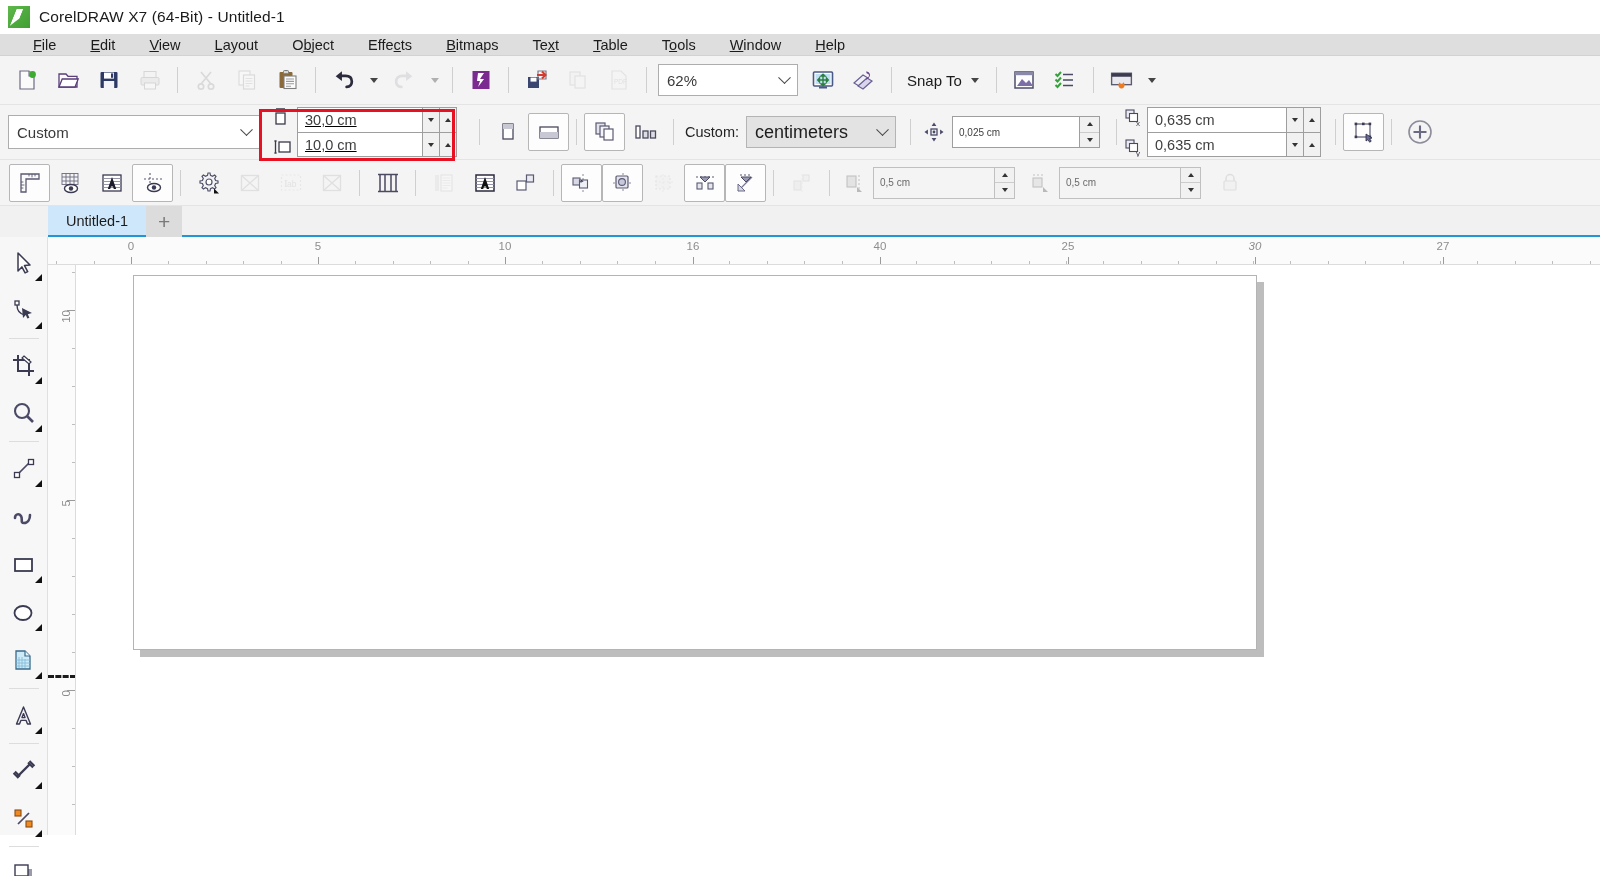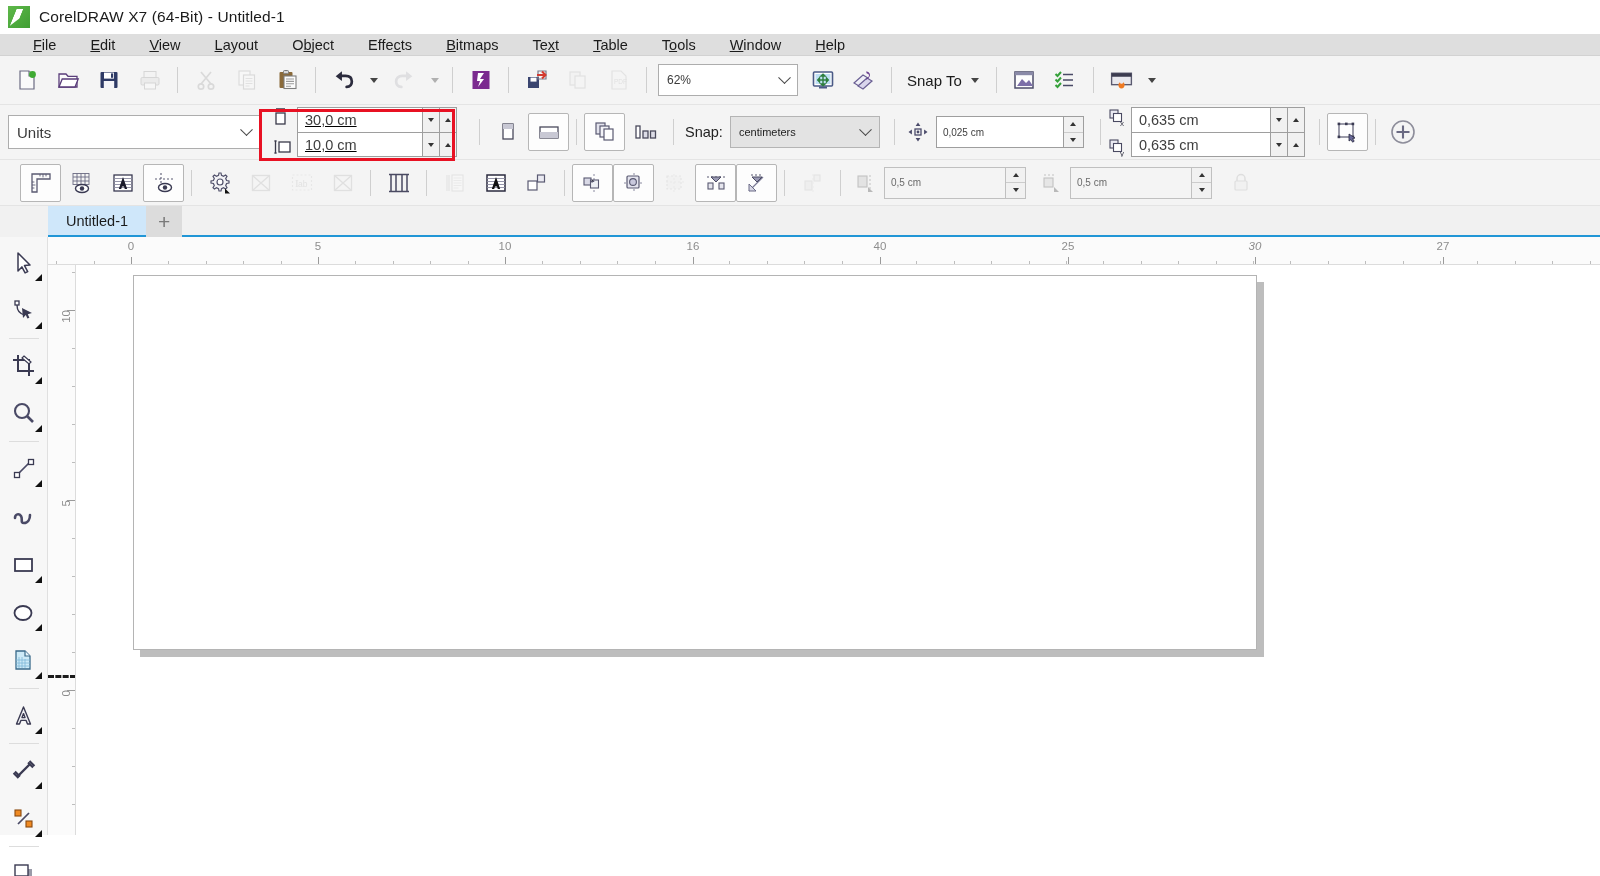--- a/index.html
+++ b/index.html
@@ -45,21 +45,21 @@
   }
   .menu-item u { text-decoration: underline; }
 
   
   .toolbar {
     background: #f4f4f4; display: flex; align-items: center;
     border-bottom: 1px solid #e4e4e4;
   }
   #toolbar-main { height: 49px; padding-left: 6px; }
   #toolbar-props { height: 55px; padding-left: 4px; position: relative; }
-  #toolbar-text  { height: 46px; padding-left: 20px; }
+  #toolbar-text  { height: 46px; padding-left: 9px; }
 
   .tb-btn {
     width: 41px; height: 38px; display: flex;
     align-items: center; justify-content: center;
     border: 1px solid transparent; border-radius: 2px; flex: none;
   }
   .tb-btn.framed { border-color: #b6b6b6; background: #fdfdfd; }
   .tb-btn.dis { opacity: .33; }
   .tb-sep { width: 1px; height: 26px; background: #cfcfcf; margin: 0 7px; flex: none; }
   .tb-caret {
@@ -69,21 +69,21 @@
   }
 
   svg { display: block; }
 
   
   .combo {
     display: flex; align-items: center; background: #ffffff;
     border: 1px solid #adadad; height: 30px; flex: none;
   }
   .combo .val {
-    font-size: 12px; color: #3a3a3a; padding: 0 8px;
+    font-size: 15px; color: #3a3a3a; padding: 0 8px;
     flex: 1; white-space: nowrap; overflow: hidden;
   }
   .combo .chev {
     width: 26px; display: flex; align-items: center; justify-content: center;
   }
   .chev-gl {
     width: 9px; height: 9px; border-right: 1.6px solid #4a4a4a;
     border-bottom: 1.6px solid #4a4a4a; transform: rotate(45deg) translate(-2px,-2px);
   }
 
@@ -457,21 +457,21 @@
       </span>
   </div>
   <div class="tb-caret"></div>
 </div>
 
 <div id="toolbar-props" class="toolbar">
 
   <div id="page-size-highlight"></div>
 
   <div class="combo" style="width:252px;height:34px;margin-left:4px;">
-    <div class="val" style="font-size:15px;">Units</div>
+    <div class="val" style="font-size:15px;">Custom</div>
     <div class="chev">
         <span class="chev-gl"></span>
       </div>
   </div>
 
   <div class="dual-spin" style="margin-left:13px;text-decoration:underline;">
     <div style="display:flex;flex-direction:column;justify-content:space-between;height:50px;margin-right:5px;">
       <span>
         <svg width="17" height="20" viewBox="0 0 17 20">
           <path d="M3 2h9M3 3.2v1.4M12 3.2v1.4" stroke="#3a3a4a" stroke-width="1.3"></path>
@@ -548,23 +548,23 @@
     <svg width="26" height="20" viewBox="0 0 26 20">
       <rect x="3" y="4" width="4" height="12" fill="#fff" stroke="#4a4a5c" stroke-width="1.3"></rect>
       <rect x="10" y="9" width="5" height="7" fill="#dcdce6" stroke="#4a4a5c" stroke-width="1.3"></rect>
       <rect x="17.5" y="9" width="5" height="7" fill="#dcdce6" stroke="#4a4a5c" stroke-width="1.3"></rect>
     </svg>
       </span>
   </div>
 
   <div class="tb-sep"></div>
 
-  <span class="units-label">Snap:</span>
+  <span class="units-label">Custom:</span>
   <div class="combo" style="width:150px;height:32px;background:#e3e3e3;border-color:#b4b4b4;">
-    <div class="val" style="font-size:11px;color:#1d1d1d;">centimeters</div>
+    <div class="val" style="font-size:18px;color:#1d1d1d;">centimeters</div>
     <div class="chev">
         <span class="chev-gl"></span>
       </div>
   </div>
 
   <div class="tb-sep" style="margin-left:14px"></div>
 
   <span style="margin:0 7px 0 5px;">
     <svg width="22" height="22" viewBox="0 0 22 22">
       <rect x="8" y="8" width="6" height="6" fill="none" stroke="#4a4a6a" stroke-width="1.3"></rect>

